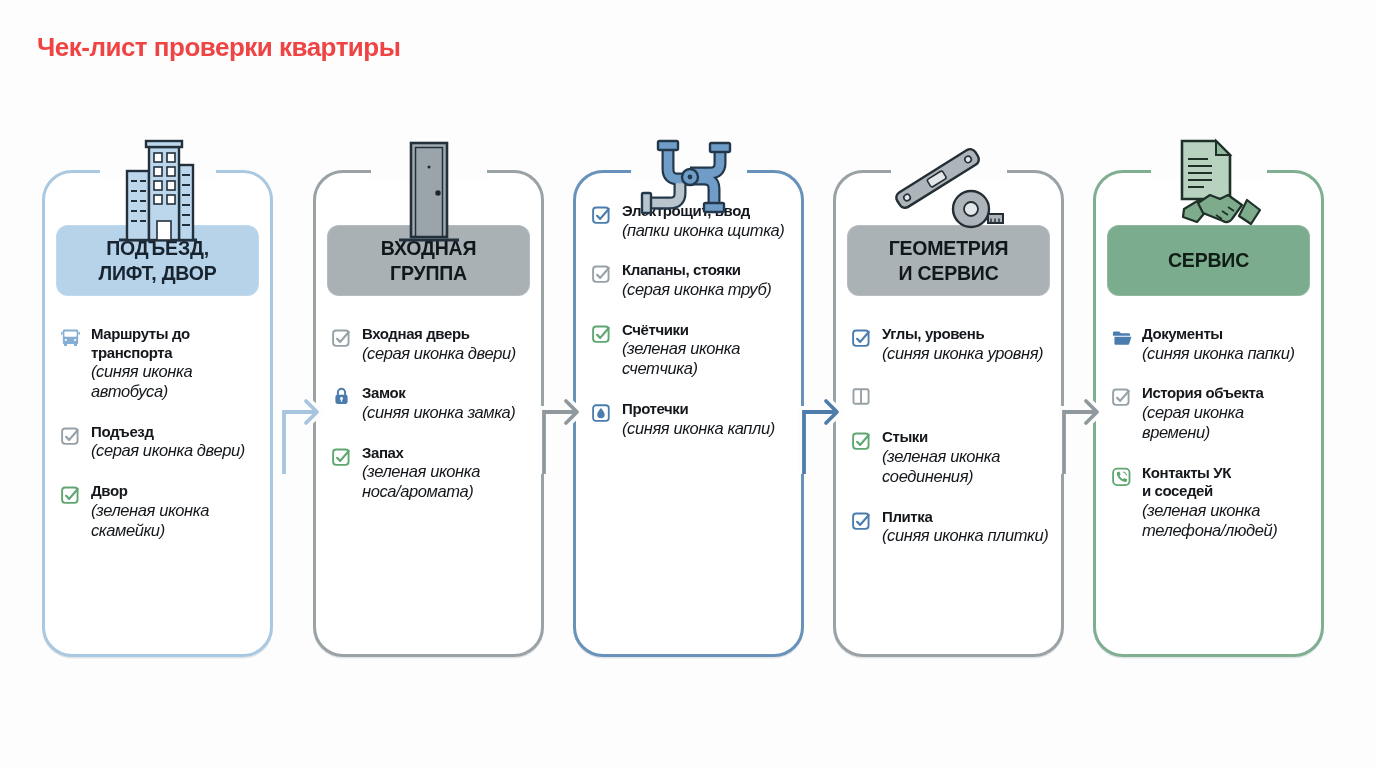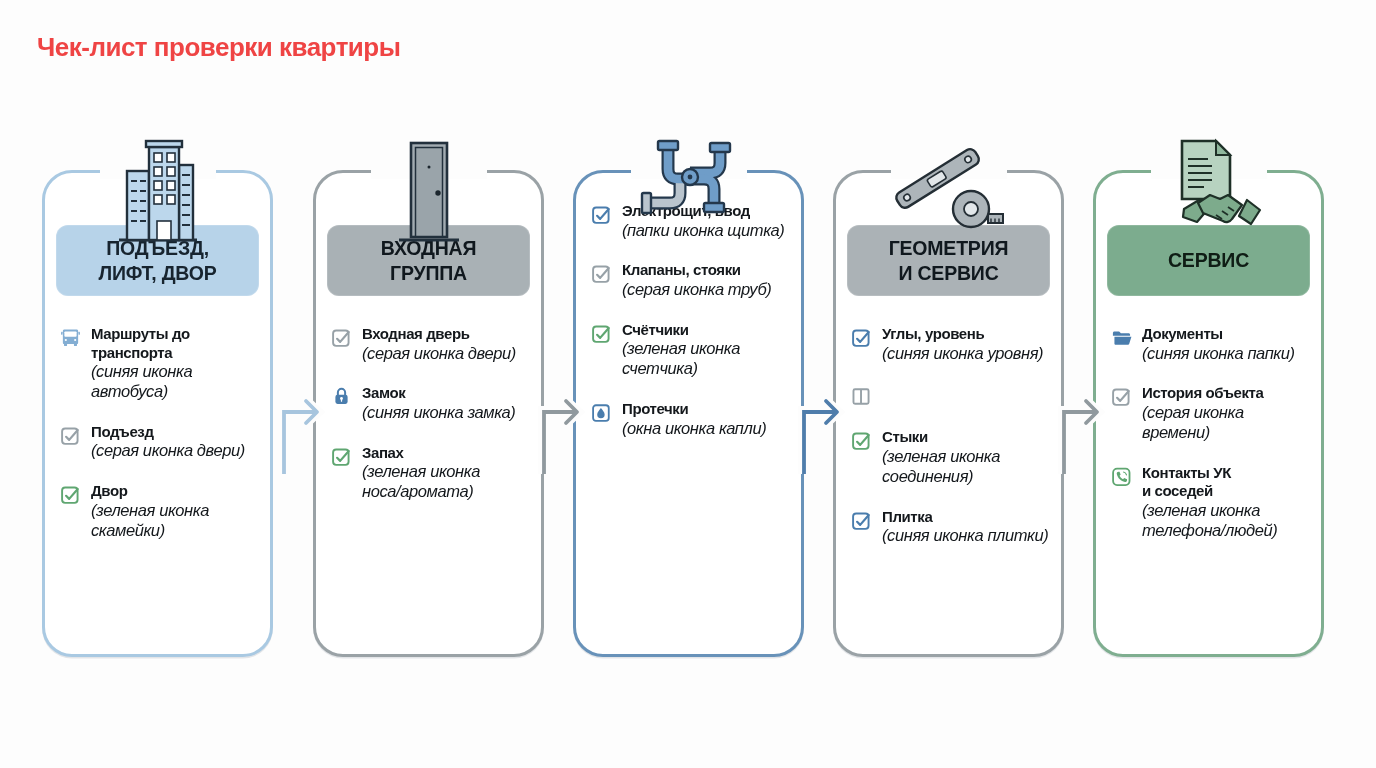--- a/index.html
+++ b/index.html
@@ -280,21 +280,21 @@
       </div>
     </div>
     <div class="item">
       <span class="iicon c-blue">
           <svg viewBox="0 0 22 22">
             <use href="#sym-drop"></use>
           </svg>
         </span>
       <div class="itext">
         <div class="ititle">Протечки</div>
-        <div class="idesc">(окна иконка капли)</div>
+        <div class="idesc">(синяя иконка капли)</div>
       </div>
     </div>
   </div>
 </div>
 
 <div class="card col4" style="--border: #9aa2a6; --hdr-bg: #abb2b6; --hdr-text: #10181e;">
   <div class="icon-mask"></div>
   <div class="top-icon">
     <svg width="120" height="100" viewBox="0 0 120 100">
       <g transform="rotate(-32 50 40)">

